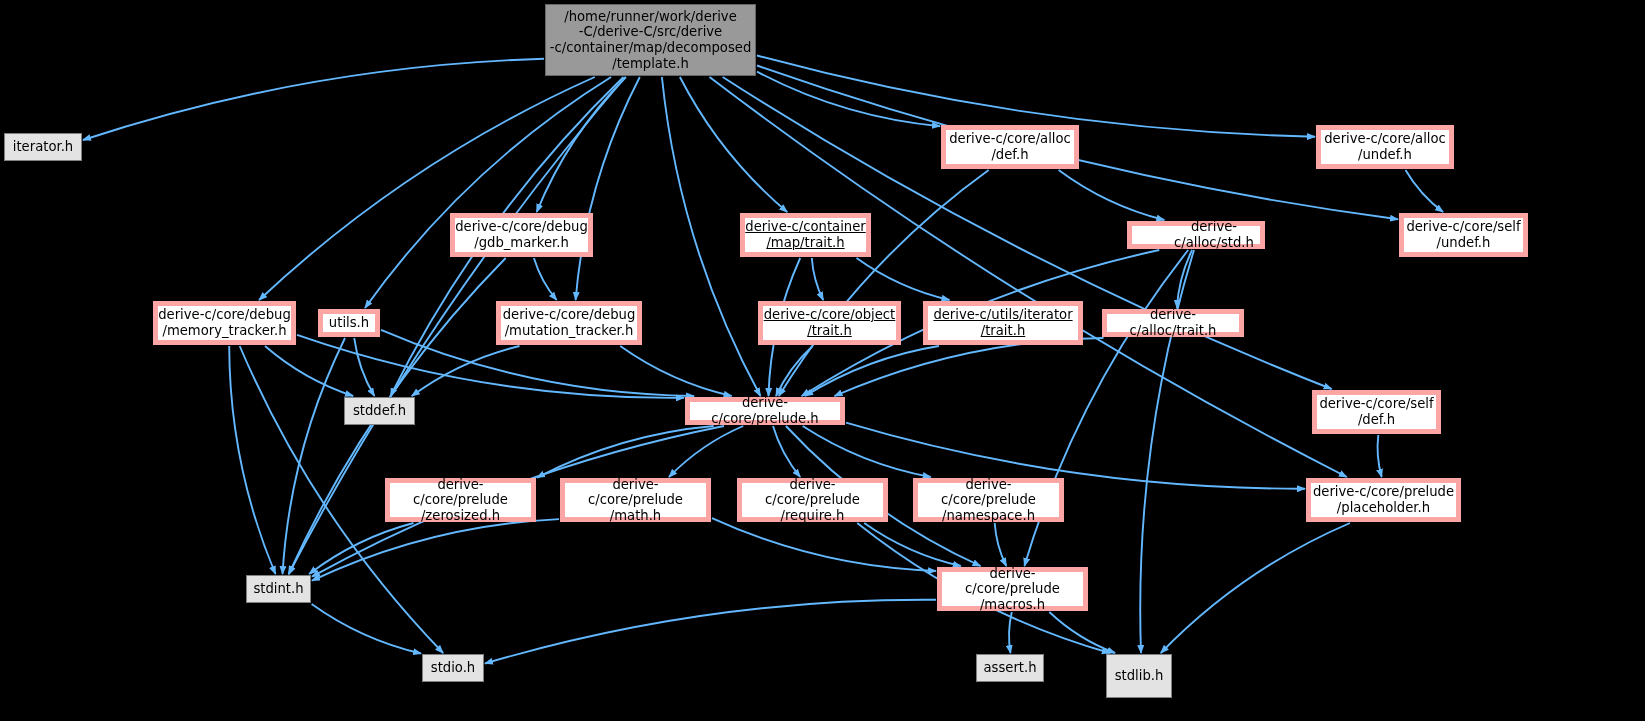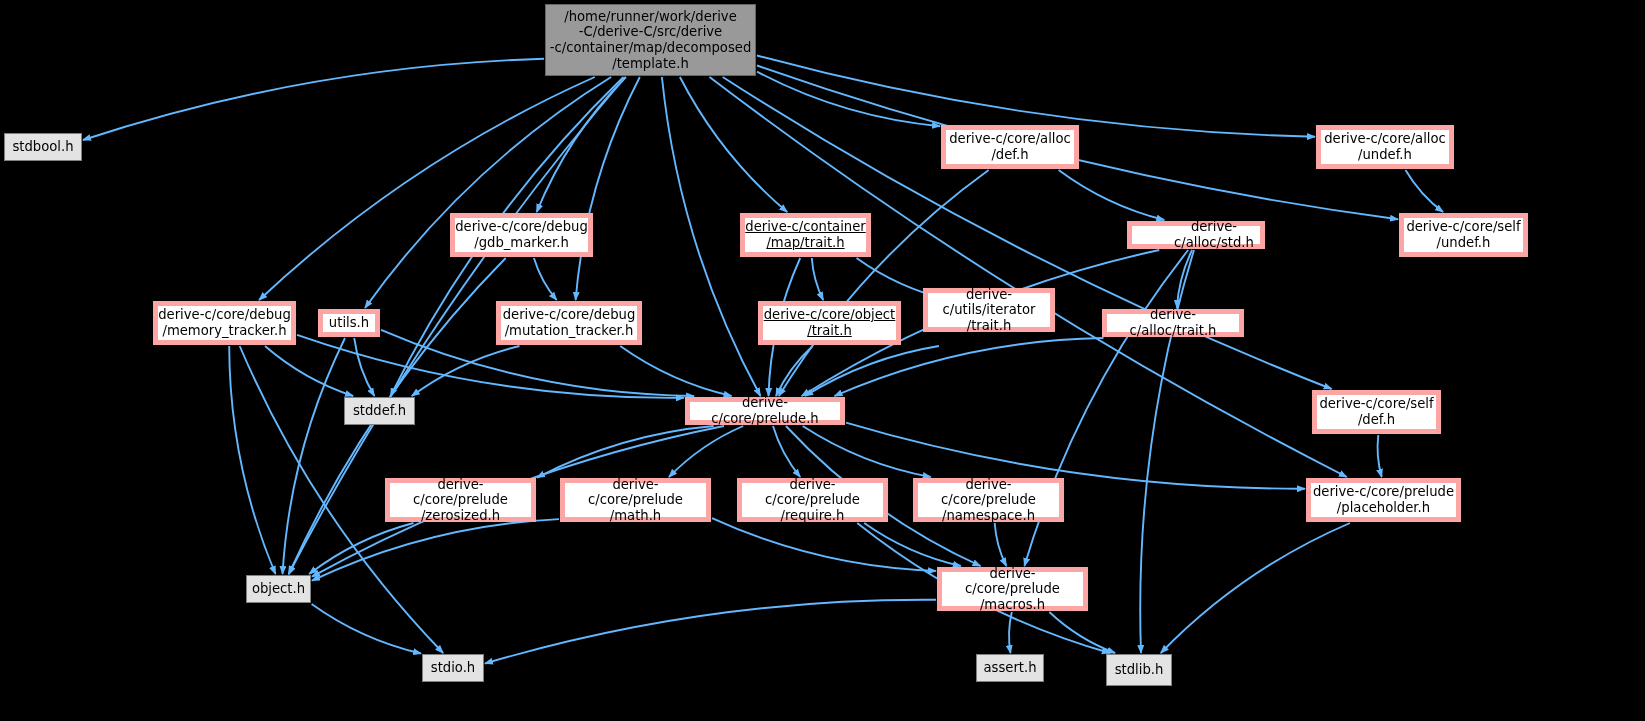--- a/index.html
+++ b/index.html
@@ -81,56 +81,56 @@
         <path d="M936.0,599.8 Q705.7,598.0 485.0,663.5" marker-end="url(#ah)"></path>
         <path d="M1049.3,612.0 Q1078.1,639.1 1115.0,653.0" marker-end="url(#ah)"></path>
         <path d="M311.6,604.0 Q361.4,639.7 421.0,653.5" marker-end="url(#ah)"></path>
       </g>
   </svg>
   <div id="node-layer">
       <div class="node root" style="left: 545px; top: 4px; width: 211px; height: 72px;">/home/runner/work/derive
 -C/derive-C/src/derive
 -c/container/map/decomposed
 /template.h</div>
-      <div class="node sys" style="left: 4px; top: 133px; width: 78px; height: 28px;">stdbool.h</div>
+      <div class="node sys" style="left: 4px; top: 133px; width: 78px; height: 28px;">iterator.h</div>
       <div class="node " style="left: 941px; top: 125px; width: 138px; height: 44px;">derive-c/core/alloc
 /def.h</div>
       <div class="node " style="left: 1316px; top: 125px; width: 138px; height: 44px;">derive-c/core/alloc
 /undef.h</div>
       <div class="node " style="left: 1399px; top: 213px; width: 129px; height: 44px;">derive-c/core/self
 /undef.h</div>
       <div class="node " style="left: 450px; top: 213px; width: 143px; height: 44px;">derive-c/core/debug
 /gdb_marker.h</div>
       <div class="node " style="left: 740px; top: 213px; width: 131px; height: 44px; text-decoration: underline;">derive-c/container
 /map/trait.h</div>
       <div class="node " style="left: 1127px; top: 221px; width: 138px; height: 28px; padding-left: 36px;">derive-c/alloc/std.h</div>
       <div class="node " style="left: 153px; top: 301px; width: 143px; height: 44px;">derive-c/core/debug
 /memory_tracker.h</div>
       <div class="node " style="left: 318px; top: 309px; width: 62px; height: 28px;">utils.h</div>
       <div class="node " style="left: 496px; top: 301px; width: 146px; height: 44px;">derive-c/core/debug
 /mutation_tracker.h</div>
       <div class="node " style="left: 758px; top: 301px; width: 143px; height: 44px; text-decoration: underline;">derive-c/core/object
 /trait.h</div>
-      <div class="node " style="left: 923px; top: 288px; width: 132px; height: 44px;">derive-c/utils/iterator
+      <div class="node " style="left: 923px; top: 301px; width: 160px; height: 44px; text-decoration: underline;">derive-c/utils/iterator
 /trait.h</div>
       <div class="node " style="left: 1102px; top: 309px; width: 142px; height: 28px;">derive-c/alloc/trait.h</div>
       <div class="node sys" style="left: 344px; top: 397px; width: 71px; height: 28px;">stddef.h</div>
       <div class="node " style="left: 685px; top: 397px; width: 160px; height: 28px;">derive-c/core/prelude.h</div>
       <div class="node " style="left: 1312px; top: 390px; width: 129px; height: 44px;">derive-c/core/self
 /def.h</div>
       <div class="node " style="left: 385px; top: 478px; width: 151px; height: 44px;">derive-c/core/prelude
 /zerosized.h</div>
       <div class="node " style="left: 560px; top: 478px; width: 151px; height: 44px;">derive-c/core/prelude
 /math.h</div>
       <div class="node " style="left: 737px; top: 478px; width: 151px; height: 44px;">derive-c/core/prelude
 /require.h</div>
       <div class="node " style="left: 913px; top: 478px; width: 151px; height: 44px;">derive-c/core/prelude
 /namespace.h</div>
       <div class="node " style="left: 1306px; top: 478px; width: 155px; height: 44px;">derive-c/core/prelude
 /placeholder.h</div>
-      <div class="node sys" style="left: 246px; top: 575px; width: 65px; height: 28px;">object.h</div>
+      <div class="node sys" style="left: 246px; top: 575px; width: 65px; height: 28px;">stdint.h</div>
       <div class="node " style="left: 937px; top: 567px; width: 151px; height: 44px;">derive-c/core/prelude
 /macros.h</div>
       <div class="node sys" style="left: 422px; top: 654px; width: 62px; height: 28px;">stdio.h</div>
       <div class="node sys" style="left: 976px; top: 654px; width: 68px; height: 28px;">assert.h</div>
-      <div class="node sys" style="left: 1106px; top: 654px; width: 66px; height: 32px;">stdlib.h</div>
+      <div class="node sys" style="left: 1106px; top: 654px; width: 66px; height: 44px;">stdlib.h</div>
     </div>
 </div>
 
 </body></html>

